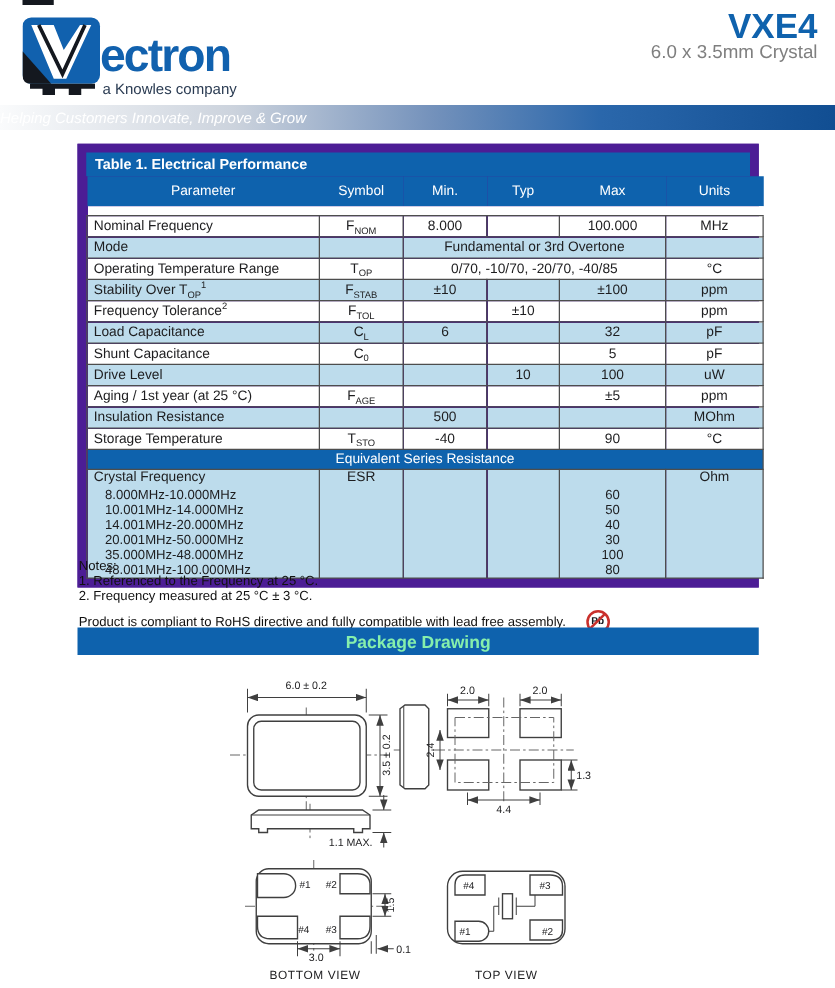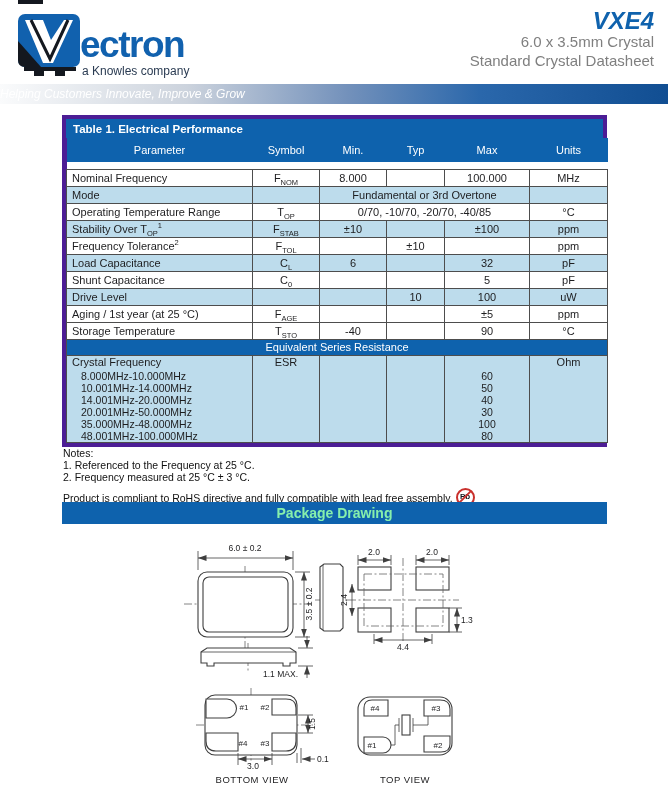--- a/index.html
+++ b/index.html
@@ -3,49 +3,49 @@
 <meta charset="utf-8">
 <style>
   html,body{margin:0;padding:0;}
   body{width:668px;height:790px;position:relative;background:#fff;overflow:hidden;
        font-family:"Liberation Sans",sans-serif;color:#1d1d1f;}
 
   
   .corner-mark{position:absolute;left:18px;top:0;width:25px;height:4px;background:#14181f;}
   .logo{position:absolute;left:18px;top:5px;}
   .title-block{position:absolute;right:14px;top:10px;text-align:right;}
-  .product{color:#0f62ad;font-size:24px;font-weight:bold;line-height:22px;font-style:italic;}
+  .product{color:#0f62ad;font-size:28px;font-weight:bold;line-height:22px;}
   .sub{color:#7f7f7f;font-size:15px;line-height:19px;}
   .banner{position:absolute;top:84px;left:0;width:668px;height:20px;box-sizing:border-box;
     background:linear-gradient(90deg,#fafbfc 0%,#ccd3dd 28%,#7391bb 52%,#2a67ab 72%,#114e92 100%);
     color:#fff;font-style:italic;font-size:12px;line-height:20px;text-align:left;padding-right:20px;}
 
   
   .table-frame{position:absolute;top:115px;left:62px;width:545px;box-sizing:border-box;
-    border:4px solid #4c1d95;background:#4c1d95;}
+    border:7px solid #4c1d95;background:#4c1d95;}
   .t-title{background:#0e62ad;color:#fff;font-weight:bold;font-size:11.5px;padding:4px 7px 3px;}
   table.dtable{width:100%;border-collapse:collapse;table-layout:fixed;}
   .dtable th{background:#0e62ad;color:#fff;font-weight:normal;font-size:11px;height:24px;
     border:none;padding:0 2px;}
   .dtable td{border:1px solid #4d4d4d;font-size:11px;height:16px;line-height:15px;
     padding:0 5px;background:#fff;color:#1d1d1f;overflow:hidden;white-space:nowrap;}
   .dtable tr.alt td{background:#bddcec;}
   .dtable td.c{text-align:center;padding:0 2px;}
   .dtable tr.spacer td{border-left:none;border-right:none;border-top:none;height:7px;background:#fff;}
   .dtable td.esr-head{background:#0e62ad;color:#fff;text-align:center;font-size:11px;height:15px;margin-left:19px;}
   .dtable tr.esr-block td{vertical-align:top;white-space:normal;}
   .ln{height:12px;line-height:12px;font-size:10.5px;}
   .ln.first{height:14px;line-height:13px;font-size:11px;}
   .ind{padding-left:9px;}
   sub{font-size:7.5px;line-height:0;}
   sup{font-size:7.5px;line-height:0;}
 
   
   .notes{position:absolute;left:63px;top:447px;font-size:10.5px;line-height:12px;color:#111;}
-  .rohs{margin-top:5px;display:flex;align-items:center;gap:2px;}
+  .rohs{margin-top:5px;display:flex;align-items:center;gap:15px;}
   .pb{display:inline-block;width:15px;height:15px;border:2px solid #c9302c;border-radius:50%;
     position:relative;font-size:8px;font-weight:bold;color:#14181f;text-align:center;line-height:14px;
     margin-left:1px;flex:0 0 auto;}
   .pb::after{content:'';position:absolute;left:-2px;top:6px;width:18px;height:2px;background:#c9302c;
     transform:rotate(-45deg);}
 
   
   .pkg-banner{position:absolute;top:502px;left:62px;width:545px;height:22px;background:#0e62ad;
     color:#86efac;font-weight:bold;font-size:14px;line-height:22px;text-align:center;}
   svg.drawing{position:absolute;left:0;top:524px;}
@@ -68,21 +68,20 @@
   <path d="M7,15 L25,15 L33,35 L46,15 L55,15 L35,58 L25,58 Z" fill="#ffffff"></path>
   <path d="M13,15 L32,54 L50,15" stroke="#14181f" stroke-width="3" fill="none"></path>
   <path d="M6,62 L58,62 L58,66 L47,66 L47,71 L37,71 L37,66 L26,66 L26,71 L16,71 L16,66 L6,66 Z" fill="#14181f"></path>
   <text x="62" y="52" font-size="37" font-weight="bold" letter-spacing="-1.5" fill="#1161ae">ectron</text>
   <text x="64" y="70" font-size="12" fill="#2a3b52">a Knowles company</text>
 </svg>
 
 <div class="title-block">
   <div class="product">VXE4</div>
   <div class="sub">6.0 x 3.5mm Crystal</div>
-  <div class="sub">Standard Crystal Datasheet</div>
 </div>
 
 <div class="banner">Helping Customers Innovate, Improve &amp; Grow</div>
 
 <div class="table-frame">
   <div class="t-title">Table 1. Electrical Performance</div>
   <table class="dtable">
     <colgroup>
       <col style="width:186px">
         <col style="width:67px">
@@ -165,20 +164,28 @@
           <td class="c">100</td>
           <td class="c">uW</td>
         </tr>
         <tr>
           <td>Aging / 1st year (at 25 °C)</td>
           <td class="c">F<sub>AGE</sub></td>
           <td class="c"></td>
           <td class="c"></td>
           <td class="c">±5</td>
           <td class="c">ppm</td>
+        </tr>
+        <tr class="alt">
+          <td>Insulation Resistance</td>
+          <td class="c"></td>
+          <td class="c">500</td>
+          <td class="c"></td>
+          <td class="c"></td>
+          <td class="c">MOhm</td>
         </tr>
         <tr>
           <td>Storage Temperature</td>
           <td class="c">T<sub>STO</sub></td>
           <td class="c">-40</td>
           <td class="c"></td>
           <td class="c">90</td>
           <td class="c">°C</td>
         </tr>
         <tr>

